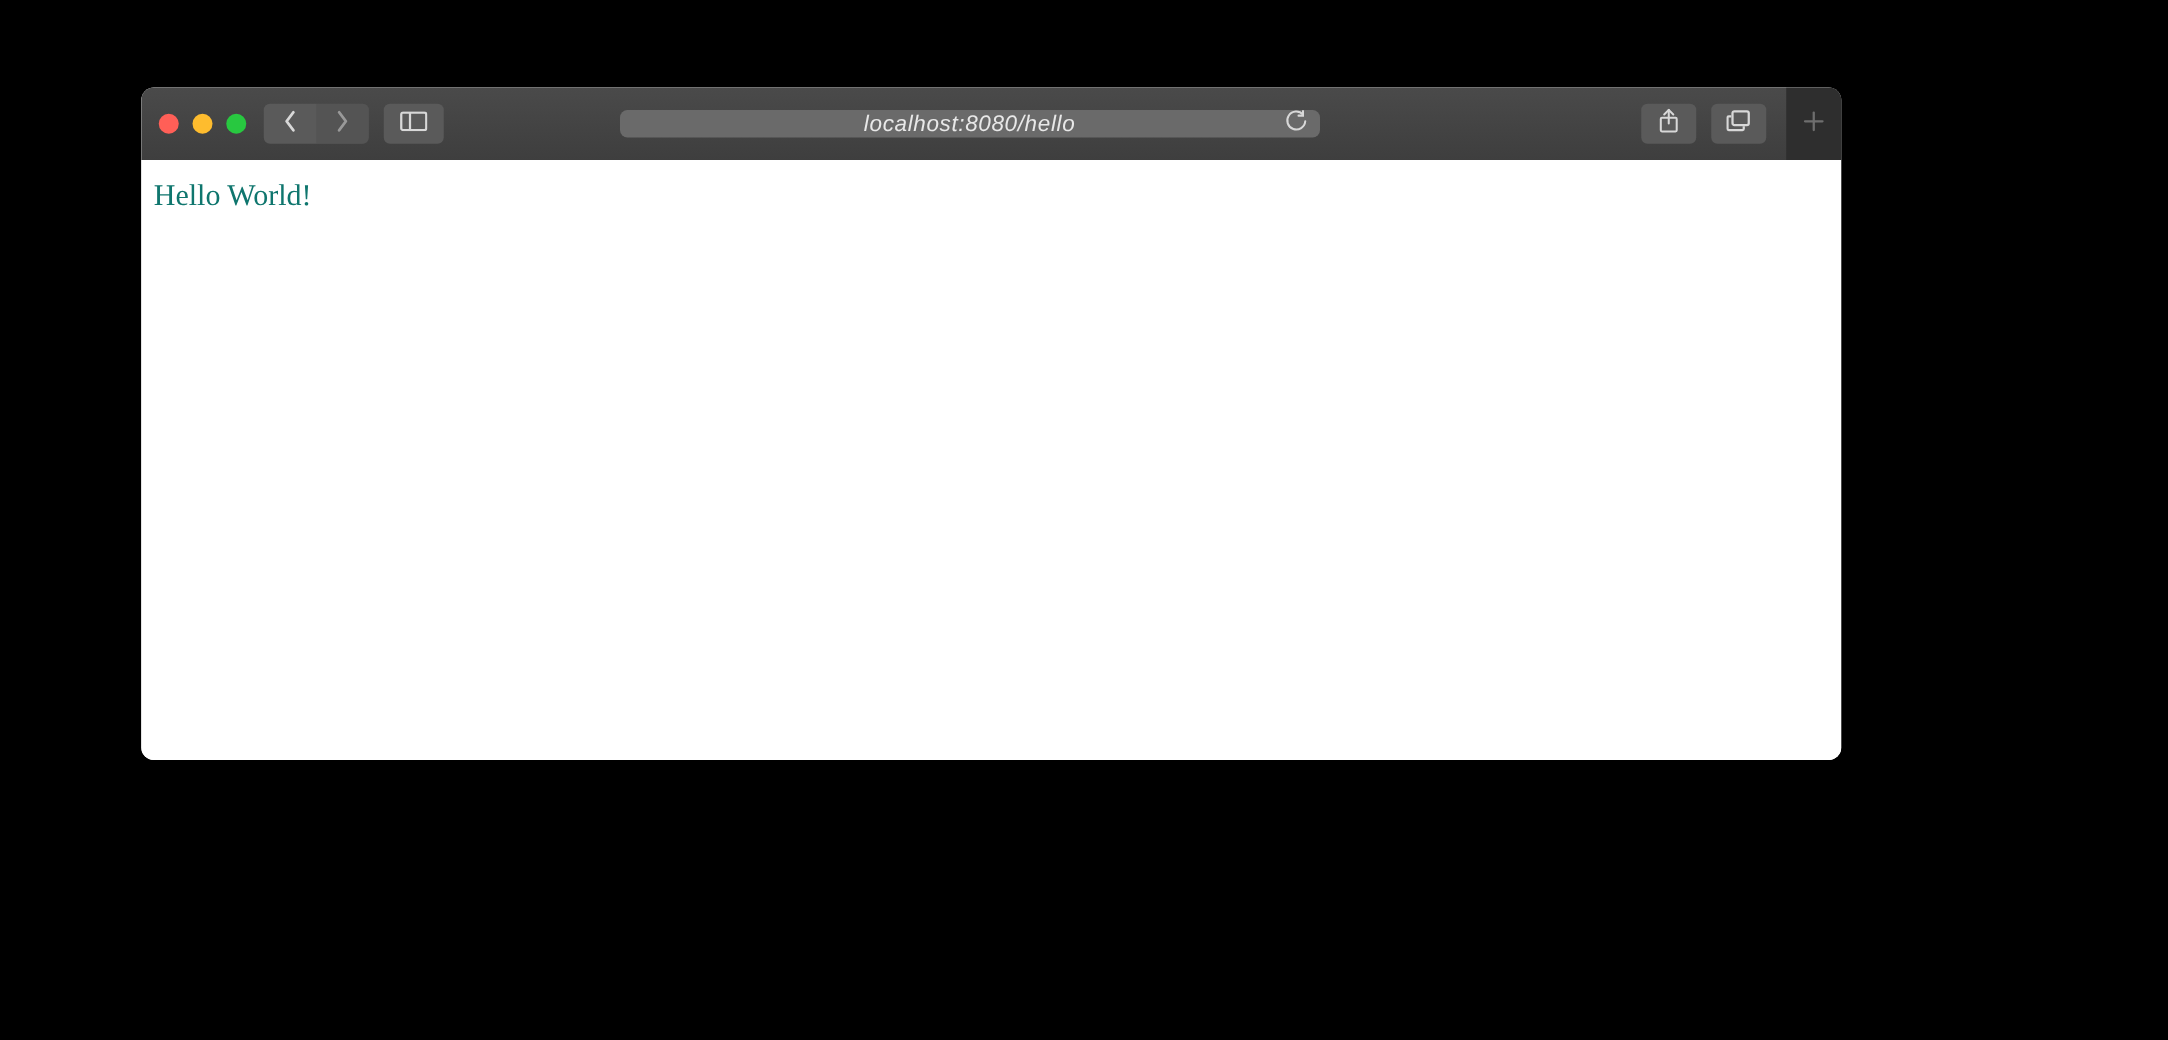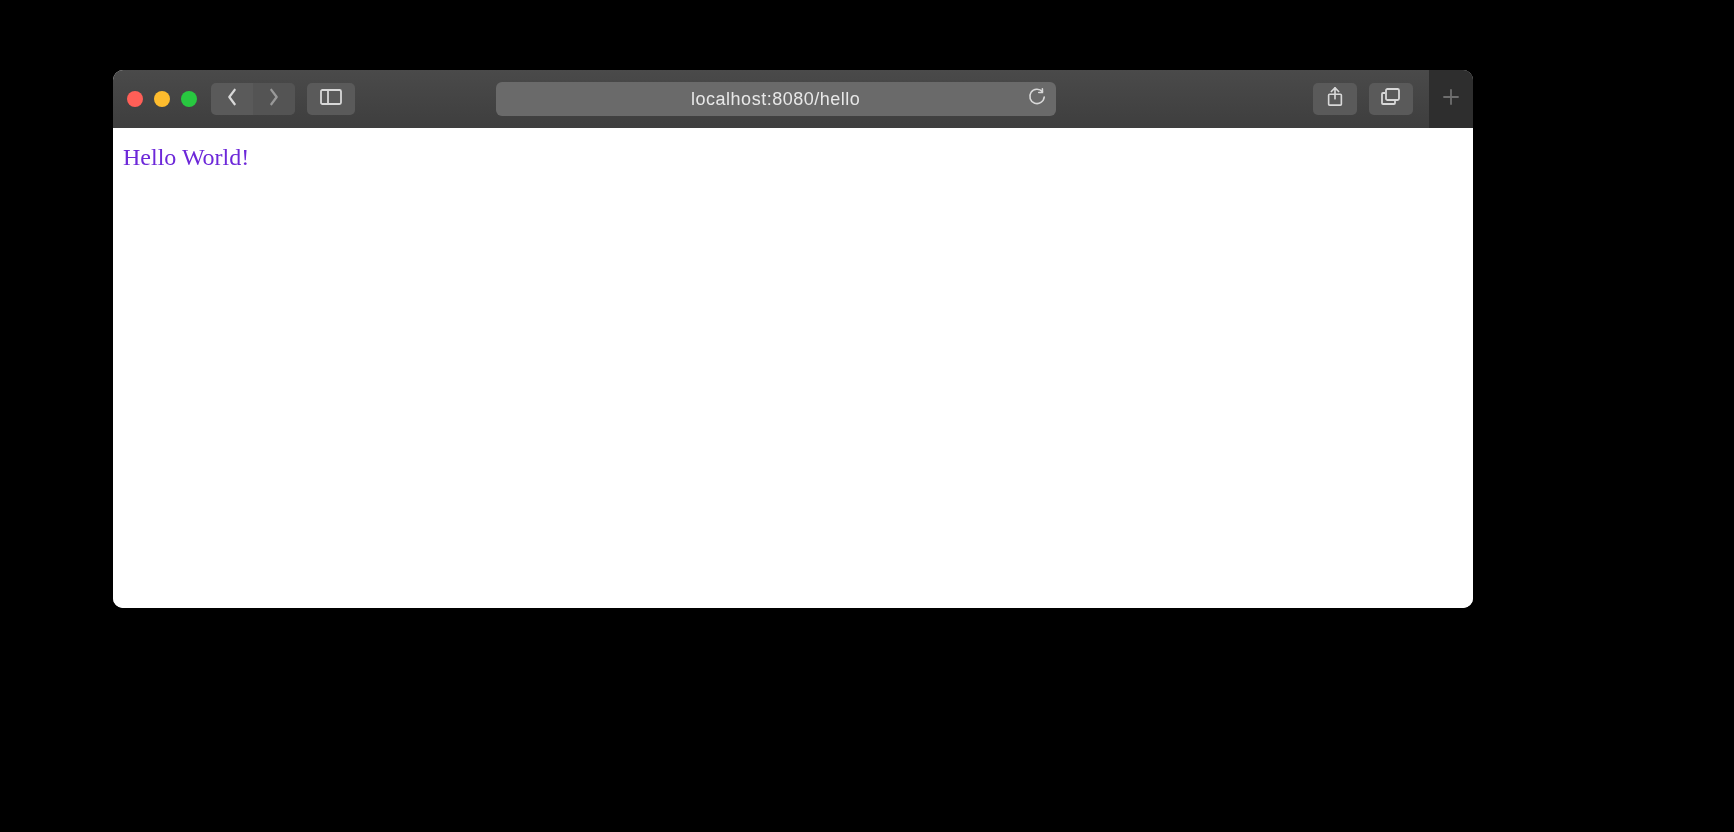--- a/index.html
+++ b/index.html
@@ -81,28 +81,29 @@
       align-items: center;
       justify-content: center;
       margin-right: 12px;
       cursor: pointer;
     }
 
     .address-bar {
       flex: 0 0 560px;
       margin-left: auto;
       margin-right: auto;
-      height: 34px;
+      height: 22px;
       background: #6a6a6a;
       border-radius: 6px;
       display: flex;
       align-items: center;
       justify-content: center;
       position: relative;
       cursor: text;
+      font-style: italic;
     }
     .address-text {
       color: #e8e8e8;
       font-size: 18px;
       letter-spacing: 0.5px;
     }
     .reload-btn {
       position: absolute;
       right: 8px;
       top: 50%;
@@ -147,21 +148,21 @@
     }
 
     .content-area {
       background: #ffffff;
       height: calc(100% - 58px);
       padding: 16px 10px;
     }
     .page-text {
       font-family: "Times New Roman", Times, serif;
       font-size: 24px;
-      color: #6d28d9;
+      color: #0f766e;
     }
   </style>
 </head>
 <body>
 
 <div class="browser-window">
   <div class="titlebar">
     <div class="traffic-lights">
       <div class="traffic-light traffic-close"></div>
       <div class="traffic-light traffic-min"></div>

